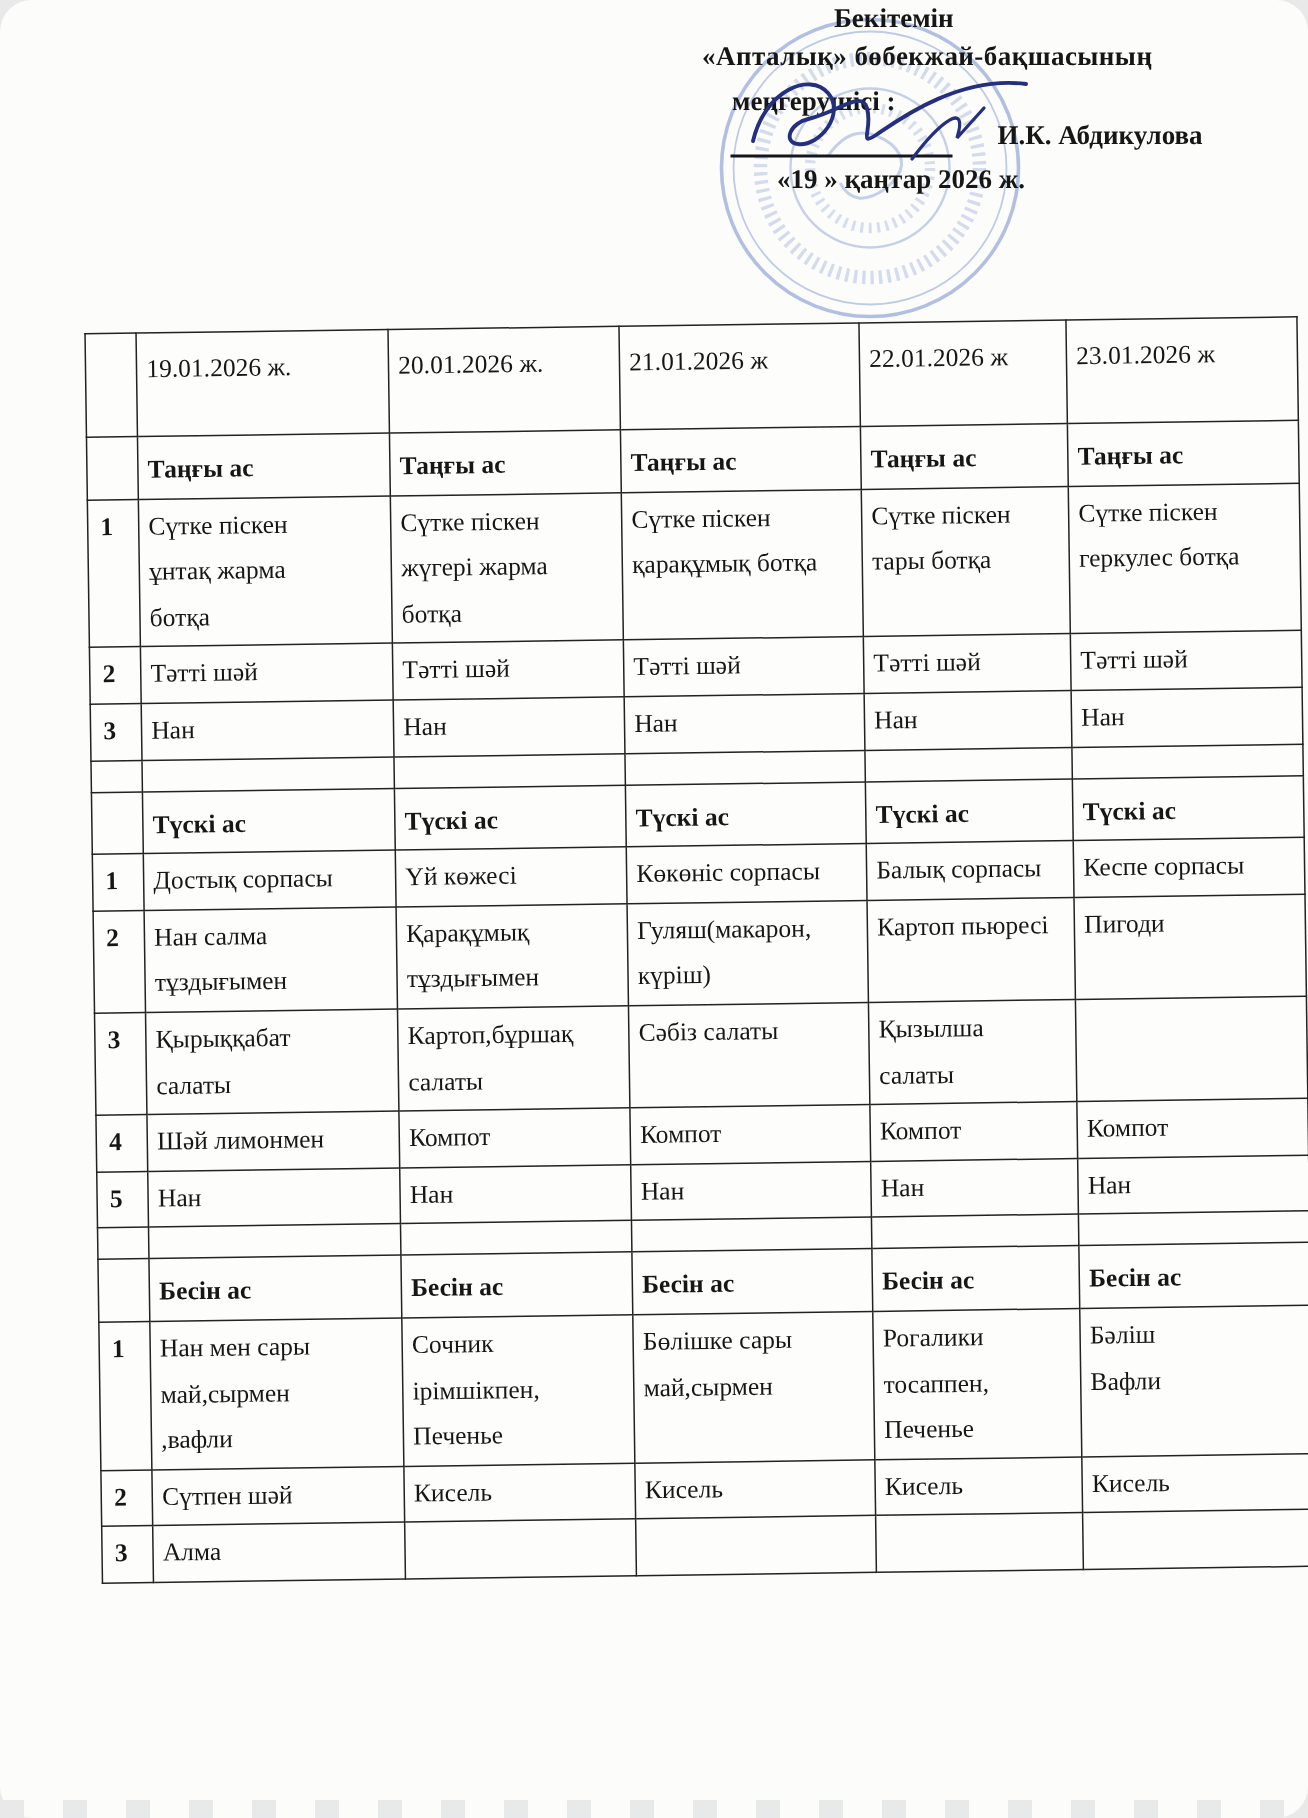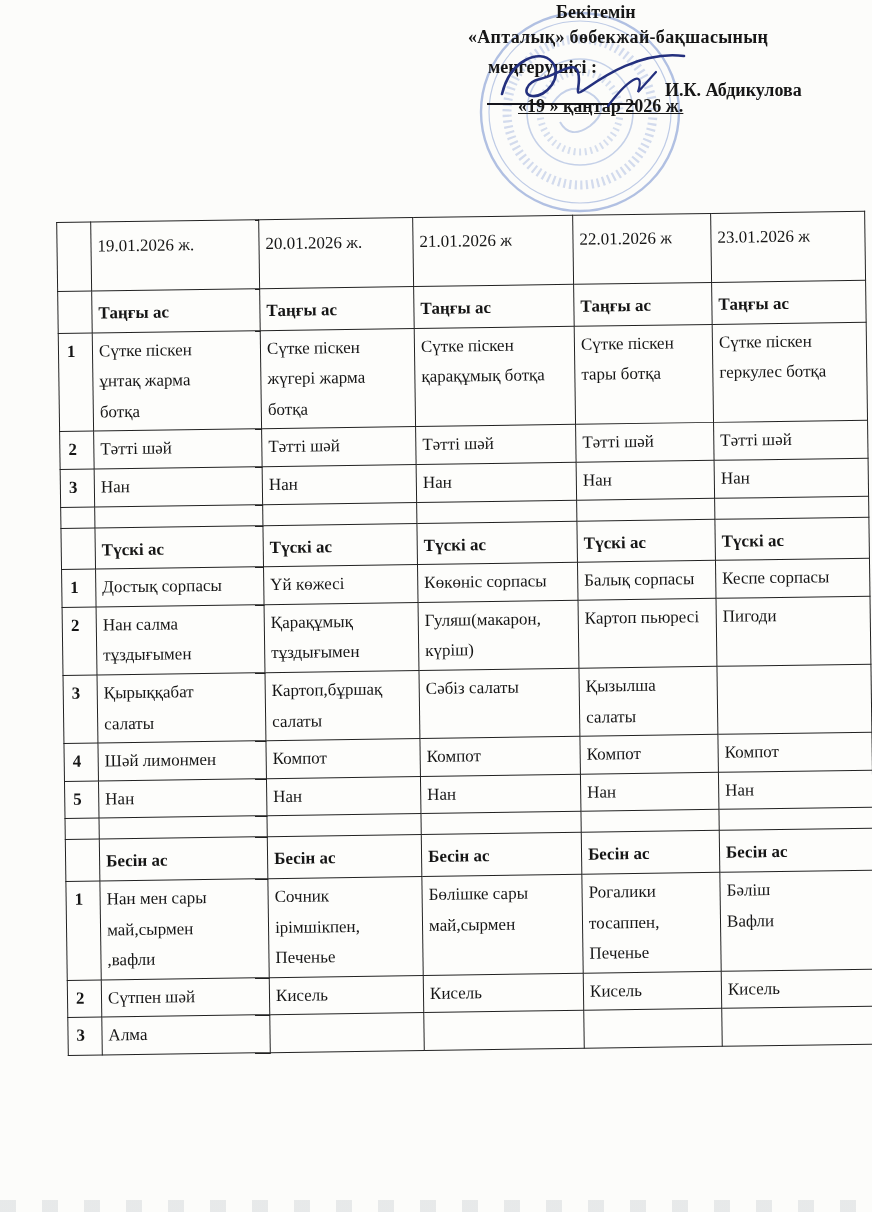--- a/index.html
+++ b/index.html
@@ -2,29 +2,30 @@
 <html style="--stamp-color: #5b7cc6; --sig-color: #24307e;"><head>
 <meta charset="utf-8">
 <style>
   html,body{margin:0;padding:0;}
   body{width:872px;height:1212px;background:#e9e9e9;}
   .page{
     position:relative;width:872px;height:1212px;overflow:hidden;
     background:#fcfcfa;
     font-family:"Liberation Serif","DejaVu Serif",serif;
     color:#161616;
+    border-radius:21px;
   }
   
   .approval{position:absolute;top:0;left:0;width:872px;z-index:3;}
   .a-line{position:absolute;font-weight:bold;font-size:18px;white-space:nowrap;}
   .l1{top:2px;left:556px;}
   .l2{top:27px;left:468px;letter-spacing:.3px;}
   .l3{top:57px;left:488px;}
   .a-name{top:80px;left:642px;margin-left:23px;}
-  .a-date{top:96px;left:518px;text-decoration:underline;}
+  .a-date{top:109px;left:518px;}
   .sig-underline{position:absolute;top:103px;left:487px;width:148px;border-bottom:2px solid #15151c;}
   .sig{position:absolute;z-index:4;}
   .sig-head{top:42px;left:488px;}
   .sig path{fill:none;stroke:var(--sig-color,#24307e);stroke-linecap:round;}
   
   .stamp{position:absolute;top:-6px;left:432px;z-index:1;opacity:.85;}
   .stamp circle{fill:none;stroke:var(--stamp-color,#5b7cc6);}
   .stamp .ring-txt{stroke:var(--stamp-color,#5b7cc6);}
   
   .title{position:absolute;top:148px;left:338px;margin:0;font-size:21px;font-weight:bold;z-index:2;}

